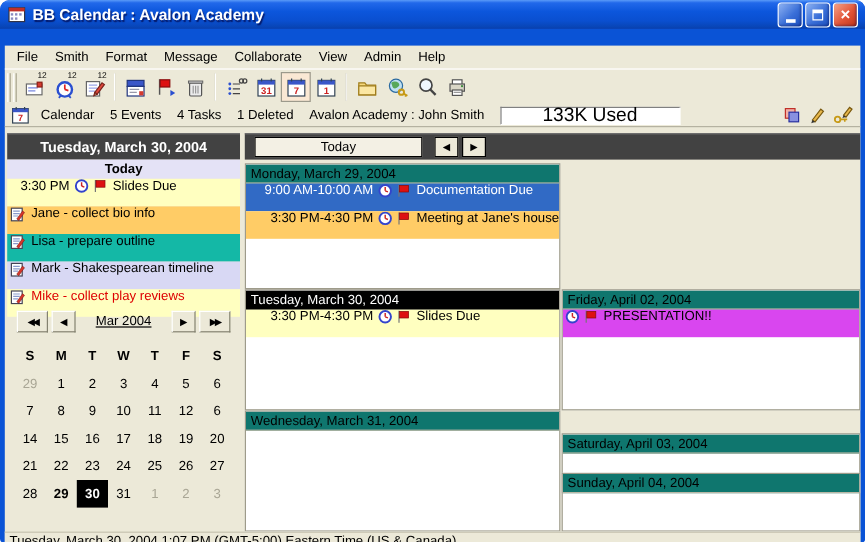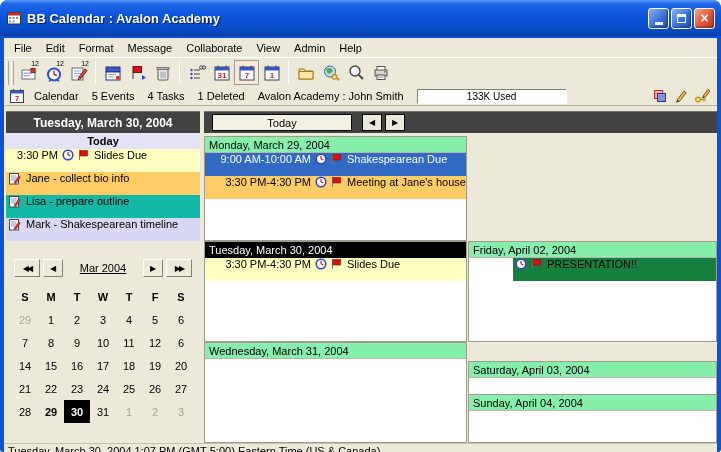--- a/index.html
+++ b/index.html
@@ -3,21 +3,21 @@
 <meta charset="utf-8">
 <style>
   * { margin:0; padding:0; box-sizing:border-box; }
   html,body { background:#fff; }
   body { font-family:"Liberation Sans", sans-serif; }
 
   .window { position:relative; width:721px; height:452px; background:#0a53d6;
             border-radius:8px 8px 3px 3px; overflow:hidden; }
 
   
-  .titlebar { position:absolute; left:0; top:0; right:0; height:36px;
+  .titlebar { position:absolute; left:0; top:0; right:0; height:24px;
     background:linear-gradient(180deg,#5a9af8 0%,#2168ea 10%,#0c56dc 40%,#0a4fd0 72%,#0845b6 94%,#0a3ca8 100%);
     display:flex; align-items:center; padding:0 6px; border-radius:8px 8px 0 0; }
   .title-text { color:#fff; font-weight:bold; font-size:13px; margin-left:5px; flex:1;
     text-shadow:1px 1px 1px rgba(0,0,60,.7); white-space:nowrap; }
   .tb-btns { display:flex; gap:2px; }
   .tb-btn { width:21px; height:21px; border-radius:3px; border:1px solid #fff;
     display:flex; align-items:center; justify-content:center;
     background:linear-gradient(135deg,#8fb3f3 0%,#3a6fd8 55%,#1d50c0 100%);
     box-shadow:inset -1px -1px 2px rgba(0,0,60,.4); }
   .tb-btn.close { background:linear-gradient(135deg,#f5a48b 0%,#e25437 55%,#c0331a 100%); }
@@ -35,21 +35,21 @@
   .grip { width:3px; height:24px; border-left:1px solid #fff; border-right:1px solid #a8a58e; margin-right:2px; }
   .tbtn { width:25px; height:25px; display:flex; align-items:center; justify-content:center; position:relative; border:1px solid transparent; }
   .tbtn.active { border:1px solid #9c9a8c; background:#fae8d4; }
   .tb-badge { position:absolute; top:-1px; right:1px; font-size:7px; line-height:8px; color:#000; }
   .tsep { width:1px; height:23px; background:#a8a58e; border-right:1px solid #fff; margin:0 4px; }
 
   .infobar { height:19px; display:flex; align-items:center; font-size:11px; padding:0 5px; border-bottom:1px solid #b5b2a1; }
   .ib-icon { margin-right:9px; display:flex; }
   .ib-item { margin-right:13px; white-space:nowrap; }
   .ib-usage { width:150px; height:15px; background:#fff; border:1px solid; border-color:#808080 #fff #fff #808080;
-    text-align:center; line-height:13px; font-size:10px; }
+    text-align:center; line-height:13px; font-size:16px; }
   .ib-right { margin-left:auto; display:flex; gap:5px; align-items:center; }
 
   
   .content { position:relative; height:337px; overflow:hidden; }
 
   .sidebar-panel { position:absolute; left:2px; top:5px; width:194px; }
   .sb-header { height:22px; background:#424242; border-top:1px solid #707070; color:#fff; font-weight:bold;
     font-size:12px; display:flex; align-items:center; justify-content:center; }
   .sb-today { height:16px; background:#E4E2F6; font-weight:bold; font-size:11px;
     display:flex; align-items:center; justify-content:center; }
@@ -79,21 +79,21 @@
   .main-header { position:absolute; left:200px; top:5px; width:513px; height:22px; background:#424242;
     border-top:1px solid #707070; color:#fff; display:flex; align-items:center; padding:0 2px 0 8px; }
   .mh-title { font-weight:bold; font-size:12px; flex:1; white-space:nowrap; }
   .mh-today { width:140px; height:17px; background:#f3f0e4; border:1px solid #000; color:#000; font-size:11px;
     display:flex; align-items:center; justify-content:center; margin-right:7px; }
   .mh-arrow { width:20px; height:17px; background:#ECE9D8; border:1px solid #000; color:#000;
     display:flex; align-items:center; justify-content:center; font-size:8px; margin-left:3px; }
 
   .main-cols { position:absolute; left:200px; top:0; width:513px; height:337px; }
   .day-section { position:absolute; border:1px solid #9e9b8a; background:#fff; overflow:hidden; }
-  .day-header { height:16px; background:#86efac; border-bottom:1px solid #bab7a5; font-size:11px; color:#000;
+  .day-header { height:16px; background:#0f766e; border-bottom:1px solid #bab7a5; font-size:11px; color:#000;
     display:flex; align-items:center; padding:0 4px; white-space:nowrap; }
   .day-section.today .day-header { background:#000; color:#fff; border-bottom-color:#000; }
 
   .statusbar { height:15px; background:#ECE9D8; border-top:1px solid #c6c3b0; font-size:11px;
     display:flex; align-items:center; padding:0 4px; }
 </style>
 </head>
 <body>
 
 <div class="window">
@@ -121,21 +121,21 @@
       <span class="tb-btn close">
           <span class="glyph-close">×</span>
         </span>
     </span>
   </div>
 
   <div class="window-body">
 
     <div class="menubar">
       <span class="menu-item">File</span>
-      <span class="menu-item">Edit</span>
+      <span class="menu-item">Smith</span>
       <span class="menu-item">Format</span>
       <span class="menu-item">Message</span>
       <span class="menu-item">Collaborate</span>
       <span class="menu-item">View</span>
       <span class="menu-item">Admin</span>
       <span class="menu-item">Help</span>
     </div>
 
     <div class="toolbar">
       <span class="grip"></span>
@@ -368,20 +368,32 @@
               <span class="ev-ic">
                 <svg width="13" height="13" viewBox="0 0 13 13">
                   <rect x="1.5" y="1.5" width="9" height="10.5" fill="#fff" stroke="#445"></rect>
                   <line x1="3" y1="4" x2="8.5" y2="4" stroke="#8899cc"></line>
                   <line x1="3" y1="6" x2="8.5" y2="6" stroke="#8899cc"></line>
                   <line x1="3" y1="8" x2="7" y2="8" stroke="#8899cc"></line>
                   <polygon points="6,10.5 10.8,3.8 12.4,5.1 7.6,11.8" fill="#d8352a" stroke="#801a12" stroke-width="0.5"></polygon>
                 </svg>
               </span>
               <span class="ev-label">Mark - Shakespearean timeline</span>
+            </div>
+            <div class="ev-row" style="background: rgb(255, 255, 192); color: rgb(221, 0, 0);">
+              <span class="ev-ic">
+                <svg width="13" height="13" viewBox="0 0 13 13">
+                  <rect x="1.5" y="1.5" width="9" height="10.5" fill="#fff" stroke="#445"></rect>
+                  <line x1="3" y1="4" x2="8.5" y2="4" stroke="#8899cc"></line>
+                  <line x1="3" y1="6" x2="8.5" y2="6" stroke="#8899cc"></line>
+                  <line x1="3" y1="8" x2="7" y2="8" stroke="#8899cc"></line>
+                  <polygon points="6,10.5 10.8,3.8 12.4,5.1 7.6,11.8" fill="#d8352a" stroke="#801a12" stroke-width="0.5"></polygon>
+                </svg>
+              </span>
+              <span class="ev-label">Mike - collect play reviews</span>
             </div>
           </div>
       </div>
 
       <div class="mini-cal">
         <div class="mc-nav">
           <span class="mc-btn dbl">◀◀</span>
           <span class="mc-btn sgl">◀</span>
           <span class="mc-title">Mar 2004</span>
           <span class="mc-btn sgl sgl-r">▶</span>
@@ -451,21 +463,21 @@
                     <line x1="6" y1="6" x2="6" y2="2.9" stroke="#cc2222" stroke-width="1.2"></line>
                     <line x1="6" y1="6" x2="8.3" y2="6.9" stroke="#cc2222" stroke-width="1.2"></line>
                   </svg>
                 </span>
                 <span class="ev-ic">
                   <svg width="12" height="12" viewBox="0 0 12 12">
                     <line x1="2.5" y1="1" x2="2.5" y2="11" stroke="#777" stroke-width="1"></line>
                     <rect x="3" y="1.5" width="7.5" height="5.5" fill="#dd1111" stroke="#8a0c0c" stroke-width="0.6"></rect>
                   </svg>
                 </span>
-                <span class="ev-label">Shakespearean Due</span>
+                <span class="ev-label">Documentation Due</span>
               </div>
               <div class="ev-row" style="background: rgb(255, 204, 102);">
                 <span class="ev-time" style="width: 108px;">3:30 PM-4:30 PM</span>
                 <span class="ev-ic">
                   <svg width="12" height="12" viewBox="0 0 12 12">
                     <circle cx="6" cy="6" r="4.8" fill="#fff" stroke="#3344cc" stroke-width="1.6"></circle>
                     <line x1="6" y1="6" x2="6" y2="2.9" stroke="#cc2222" stroke-width="1.2"></line>
                     <line x1="6" y1="6" x2="8.3" y2="6.9" stroke="#cc2222" stroke-width="1.2"></line>
                   </svg>
                 </span>
@@ -501,21 +513,21 @@
               </div>
             </div>
         </div>
         <div class="day-section" style="left:0;top:236px;width:263px;height:101px;">
           <div class="day-header">Wednesday, March 31, 2004</div>
           <div></div>
         </div>
         <div class="day-section" style="left:264px;top:135px;width:249px;height:101px;">
           <div class="day-header">Friday, April 02, 2004</div>
           <div>
-              <div class="ev-row" style="background: #15803d; margin-left: 44px;">
+              <div class="ev-row" style="background: #d946ef;">
                 <span class="ev-ic">
                   <svg width="12" height="12" viewBox="0 0 12 12">
                     <circle cx="6" cy="6" r="4.8" fill="#fff" stroke="#3344cc" stroke-width="1.6"></circle>
                     <line x1="6" y1="6" x2="6" y2="2.9" stroke="#cc2222" stroke-width="1.2"></line>
                     <line x1="6" y1="6" x2="8.3" y2="6.9" stroke="#cc2222" stroke-width="1.2"></line>
                   </svg>
                 </span>
                 <span class="ev-ic">
                   <svg width="12" height="12" viewBox="0 0 12 12">
                     <line x1="2.5" y1="1" x2="2.5" y2="11" stroke="#777" stroke-width="1"></line>

